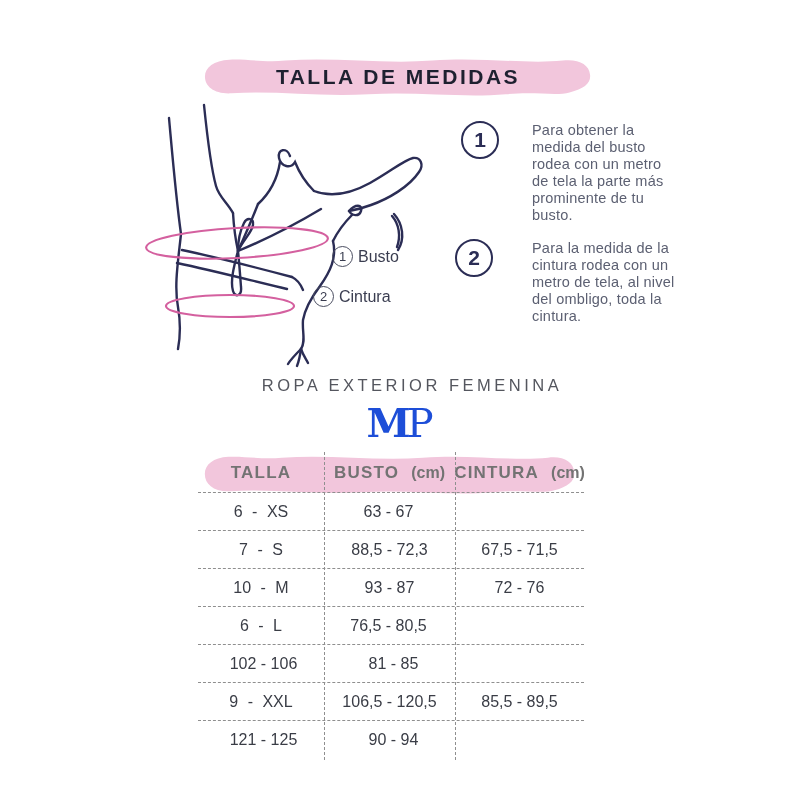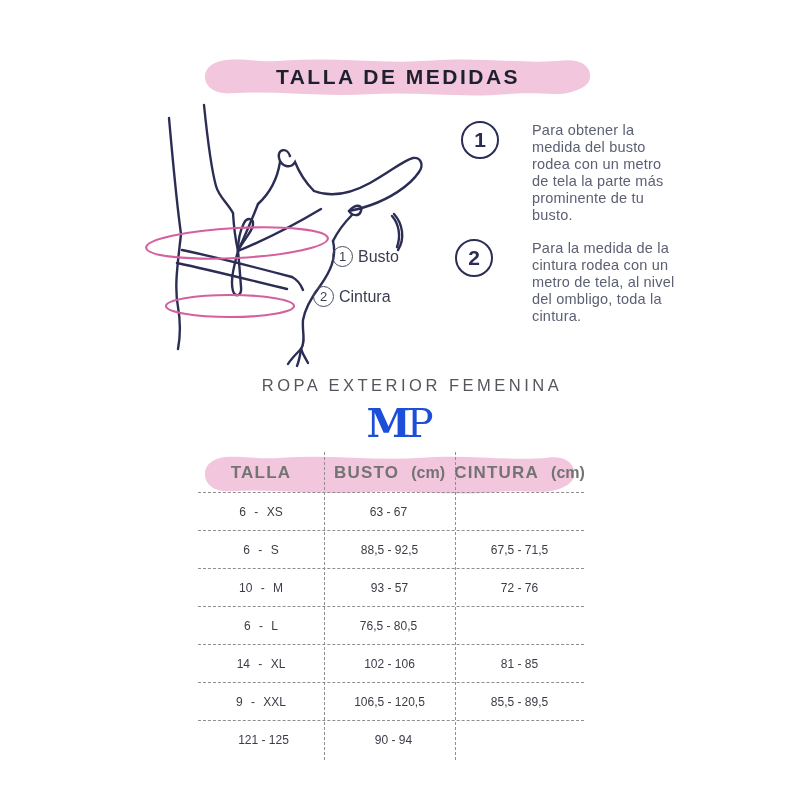--- a/index.html
+++ b/index.html
@@ -44,21 +44,21 @@
   .size-table { position:absolute; left:198px; top:450px; width:386px; height:315px; }
   .header-blob { position:absolute; left:4px; top:2px; width:376px; height:44px; }
   .header-blob svg { width:100%; height:100%; }
   .thead { position:absolute; left:0; top:0; width:386px; height:46px; display:flex; }
   .th { display:flex; align-items:center; justify-content:center; font-weight:bold;
     font-size:17px; letter-spacing:1.2px; color:#737373; }
   .th .unit { font-size:16px; margin-left:12px; letter-spacing:0; }
   .col-talla { width:126px; } .col-busto { width:131px; } .col-cintura { width:129px; }
   .tbody { position:absolute; left:0; top:42px; width:386px; }
   .trow { display:flex; height:38px; border-top:1.6px dashed #8f8f8f; }
-  .td { display:flex; align-items:center; justify-content:center; font-size:12px; color:#3a3d46; }
+  .td { display:flex; align-items:center; justify-content:center; font-size:16px; color:#3a3d46; }
   .td.talla { word-spacing:5px; }
   .vline { position:absolute; top:2px; height:308px; width:0; border-left:1.6px dashed #8f8f8f; }
   .vline.v1 { left:126px; } .vline.v2 { left:257px; }
 </style>
 </head>
 <body>
 
 <div class="page">
 
   <div class="banner">
@@ -137,38 +137,37 @@
         <span class="unit">(cm)</span>
       </div>
     </div>
     <div class="tbody">
   <div class="trow">
     <div class="td talla col-talla">6 - XS</div>
     <div class="td col-cintura">63 - 67</div>
   </div>
 
   <div class="trow">
-    <div class="td talla col-talla">6 - S</div>
-    <div class="td col-busto">88,5 - 92,5</div>
+    <div class="td talla col-talla">7 - S</div>
+    <div class="td col-busto">88,5 - 72,3</div>
     <div class="td col-cintura">67,5 - 71,5</div>
   </div>
 
   <div class="trow">
     <div class="td talla col-talla">10 - M</div>
-    <div class="td col-busto">93 - 57</div>
+    <div class="td col-busto">93 - 87</div>
     <div class="td col-cintura">72 - 76</div>
   </div>
 
   <div class="trow">
     <div class="td talla col-talla">6 - L</div>
     <div class="td col-cintura">76,5 - 80,5</div>
   </div>
 
   <div class="trow">
-    <div class="td talla col-talla">14 - XL</div>
     <div class="td col-busto">102 - 106</div>
     <div class="td col-cintura">81 - 85</div>
   </div>
 
   <div class="trow">
     <div class="td talla col-talla">9 - XXL</div>
     <div class="td col-busto">106,5 - 120,5</div>
     <div class="td col-cintura">85,5 - 89,5</div>
   </div>
 

